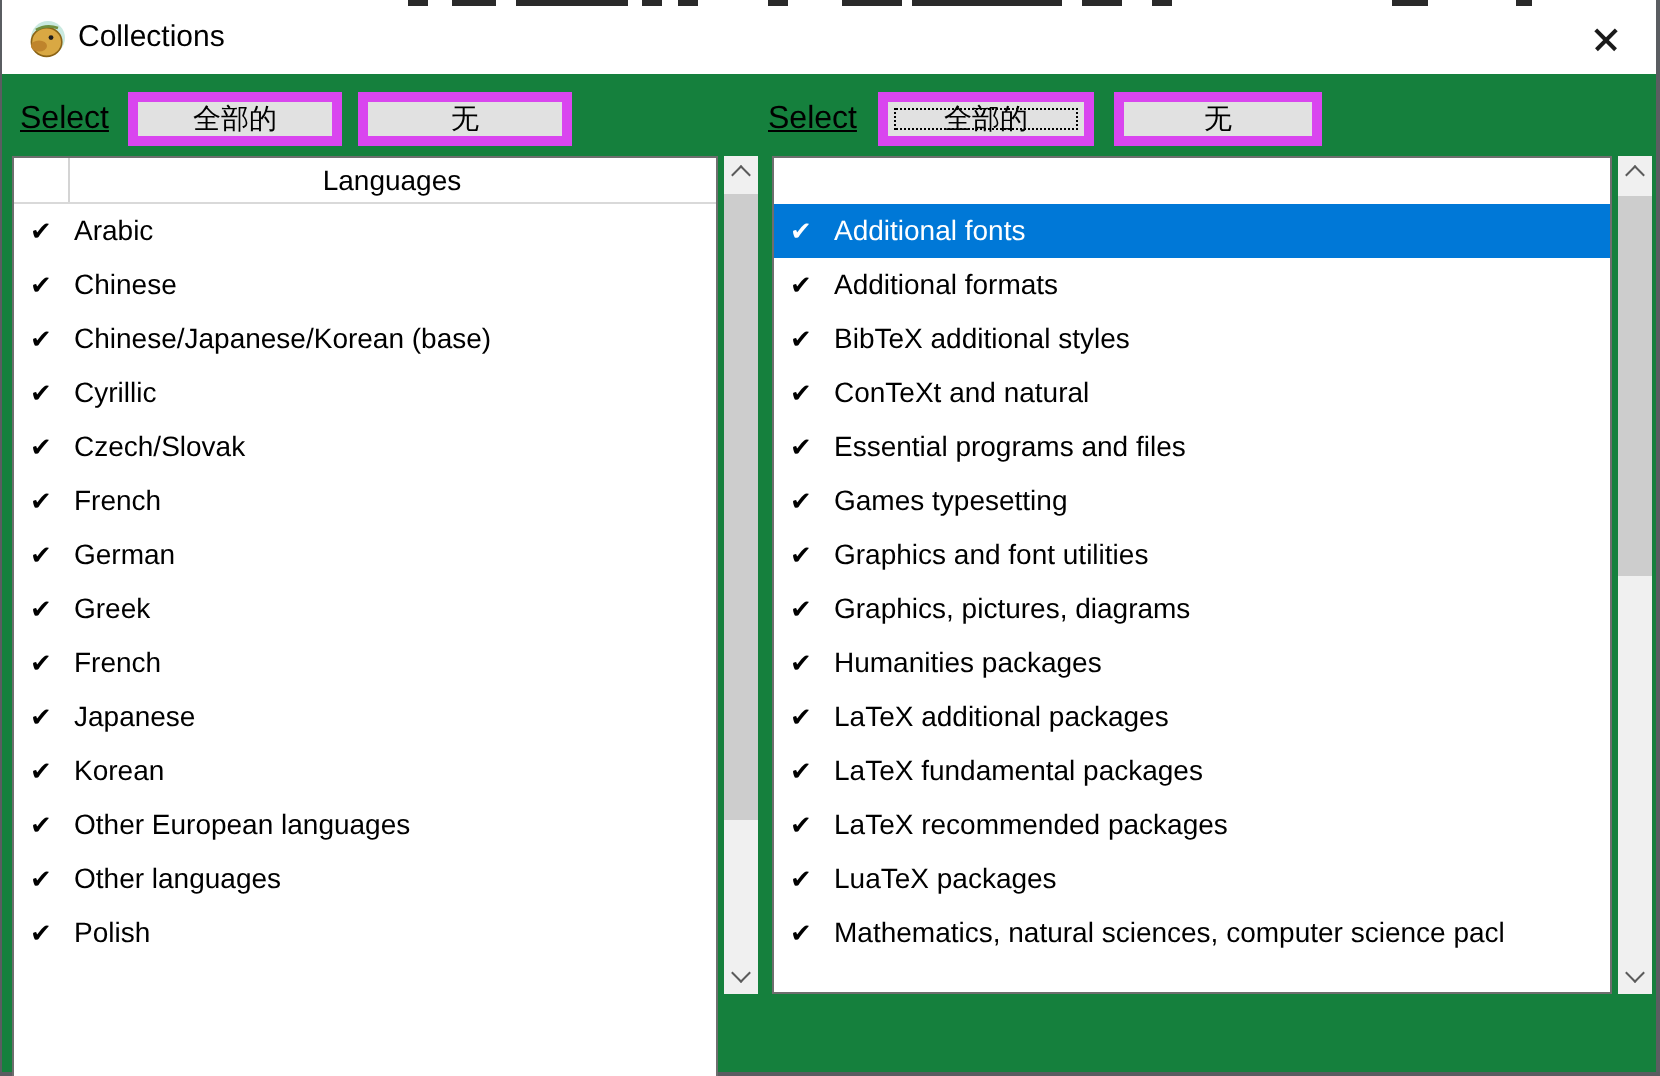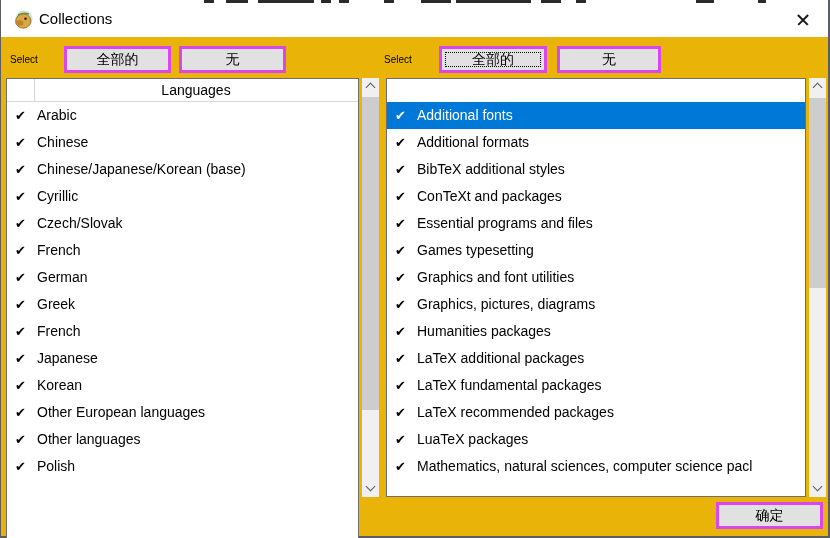--- a/index.html
+++ b/index.html
@@ -1,38 +1,38 @@
 <!DOCTYPE html>
 <html><head>
 <meta charset="utf-8">
 <style>
   * { margin:0; padding:0; box-sizing:border-box; }
   html,body { width:830px; height:538px; }
   body { font-family:"Liberation Sans","DejaVu Sans",sans-serif; background:#f0f0f0; overflow:hidden; }
 
   .window {
-    position:relative; width:830px; height:538px; background:#eab308;
+    position:relative; width:830px; height:538px; background:#15803d;
     border-left:1px solid #5a5d61; border-right:2px solid #5a5d61; border-bottom:2px solid #5a5d61;padding-left:28px;
   }
 
   
   .top-sliver { position:absolute; left:0; top:0; width:100%; height:3px; background:#ffffff; overflow:hidden; }
   .top-sliver i { position:absolute; top:0; height:3px; background:#2a2a2a; display:block; }
 
   .titlebar { position:absolute; left:0; top:3px; width:100%; height:34px; background:#ffffff; }
   .app-icon { position:absolute; left:13px; top:7px; width:20px; height:20px; }
   .title-text { position:absolute; left:38px; top:0; height:34px; line-height:32px; font-size:15px; color:#000; }
   .close-btn { position:absolute; right:12px; top:4px; width:26px; height:26px; }
   .close-btn .bar { position:absolute; left:6px; top:12px; width:14px; height:1.5px; background:#1a1a1a; }
   .close-btn .bar.a { transform:rotate(45deg); }
   .close-btn .bar.b { transform:rotate(-45deg); }
 
-  .select-label { position:absolute; top:46px; height:27px; line-height:27px; font-size:10px; color:#000; }
+  .select-label { position:absolute; top:46px; height:27px; line-height:27px; font-size:16px; color:#000;text-decoration:underline; }
   .btn {
-    position:absolute; background:#e1e1e1; border:3px solid #d946ef;
+    position:absolute; background:#e1e1e1; border:5px solid #d946ef;
     font-size:14px; color:#000; display:flex; align-items:center; justify-content:center;
   }
   .btn.focused::after { content:""; position:absolute; inset:3px; border:1px dotted #000; }
 
   .panel { position:absolute; top:78px; background:#ffffff; border:1px solid #6e6e6e; overflow:hidden; }
   .panel.left  { left:5px;   width:353px; height:521px; }
   .panel.right { left:385px; width:420px; height:419px; }
   .panel-header { position:relative; height:23px; background:#fff; border-bottom:1px solid #d9d9d9; }
   .panel-header .hdr-text {
     display:block; padding-left:27px; text-align:center; font-size:14px; line-height:22px; color:#000;
@@ -191,21 +191,21 @@
         <div class="row">
           <span class="check">✔</span>
           <span class="row-label">Additional formats</span>
         </div>
         <div class="row">
           <span class="check">✔</span>
           <span class="row-label">BibTeX additional styles</span>
         </div>
         <div class="row">
           <span class="check">✔</span>
-          <span class="row-label">ConTeXt and packages</span>
+          <span class="row-label">ConTeXt and natural</span>
         </div>
         <div class="row">
           <span class="check">✔</span>
           <span class="row-label">Essential programs and files</span>
         </div>
         <div class="row">
           <span class="check">✔</span>
           <span class="row-label">Games typesetting</span>
         </div>
         <div class="row">
@@ -246,15 +246,14 @@
   <div class="scrollbar sb-right">
     <div class="sb-arrow up">
         <span class="chev"></span>
       </div>
     <div class="sb-thumb"></div>
     <div class="sb-arrow down">
         <span class="chev"></span>
       </div>
   </div>
 
-  <button class="btn footer-btn ok">确定</button>
 
 </div>
 
 </body></html>

